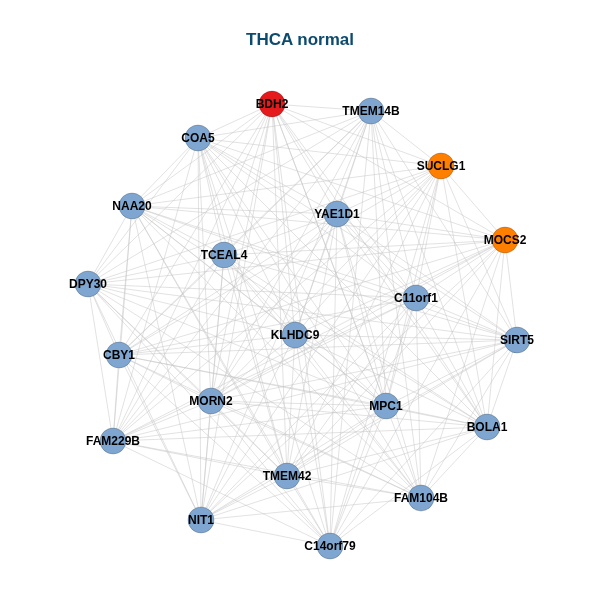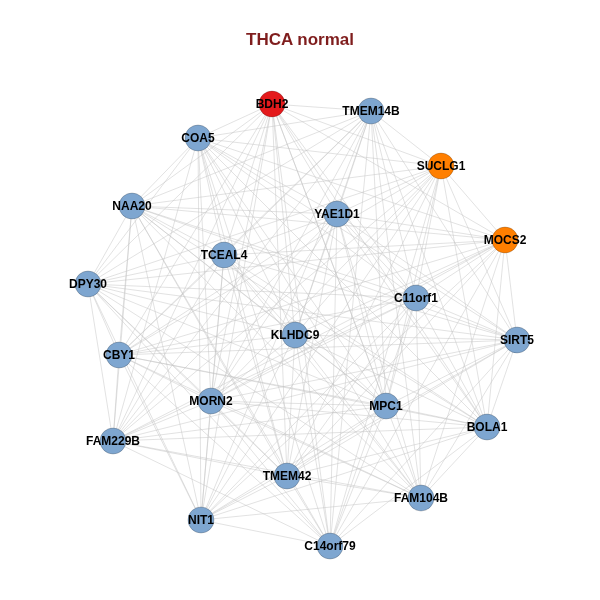--- a/index.html
+++ b/index.html
@@ -35,21 +35,21 @@
     font-weight: bold;
     fill: #000000;
     text-anchor: middle;
     pointer-events: none;
   }
 </style>
 </head>
 <body>
 
 <div id="canvas">
-  <div id="plot-title" style="color: #7f1d1d;">THCA normal</div>
+  <div id="plot-title" style="color: #0c4a6e;">THCA normal</div>
   <svg id="graph-svg" width="600" height="600" viewBox="0 0 600 600">
     <g id="edges-layer">
         <line x1="272" y1="104" x2="371" y2="111" class="edge" stroke="#c3c3c3"></line>
         <line x1="272" y1="104" x2="198" y2="138" class="edge" stroke="#c3c3c3"></line>
         <line x1="272" y1="104" x2="441" y2="166" class="edge" stroke="#c3c3c3"></line>
         <line x1="272" y1="104" x2="132" y2="206" class="edge" stroke="#c3c3c3"></line>
         <line x1="272" y1="104" x2="337" y2="214" class="edge" stroke="#c3c3c3"></line>
         <line x1="272" y1="104" x2="505" y2="240" class="edge" stroke="#c3c3c3"></line>
         <line x1="272" y1="104" x2="224" y2="255" class="edge" stroke="#c3c3c3"></line>
         <line x1="272" y1="104" x2="88" y2="284" class="edge" stroke="#c3c3c3"></line>

